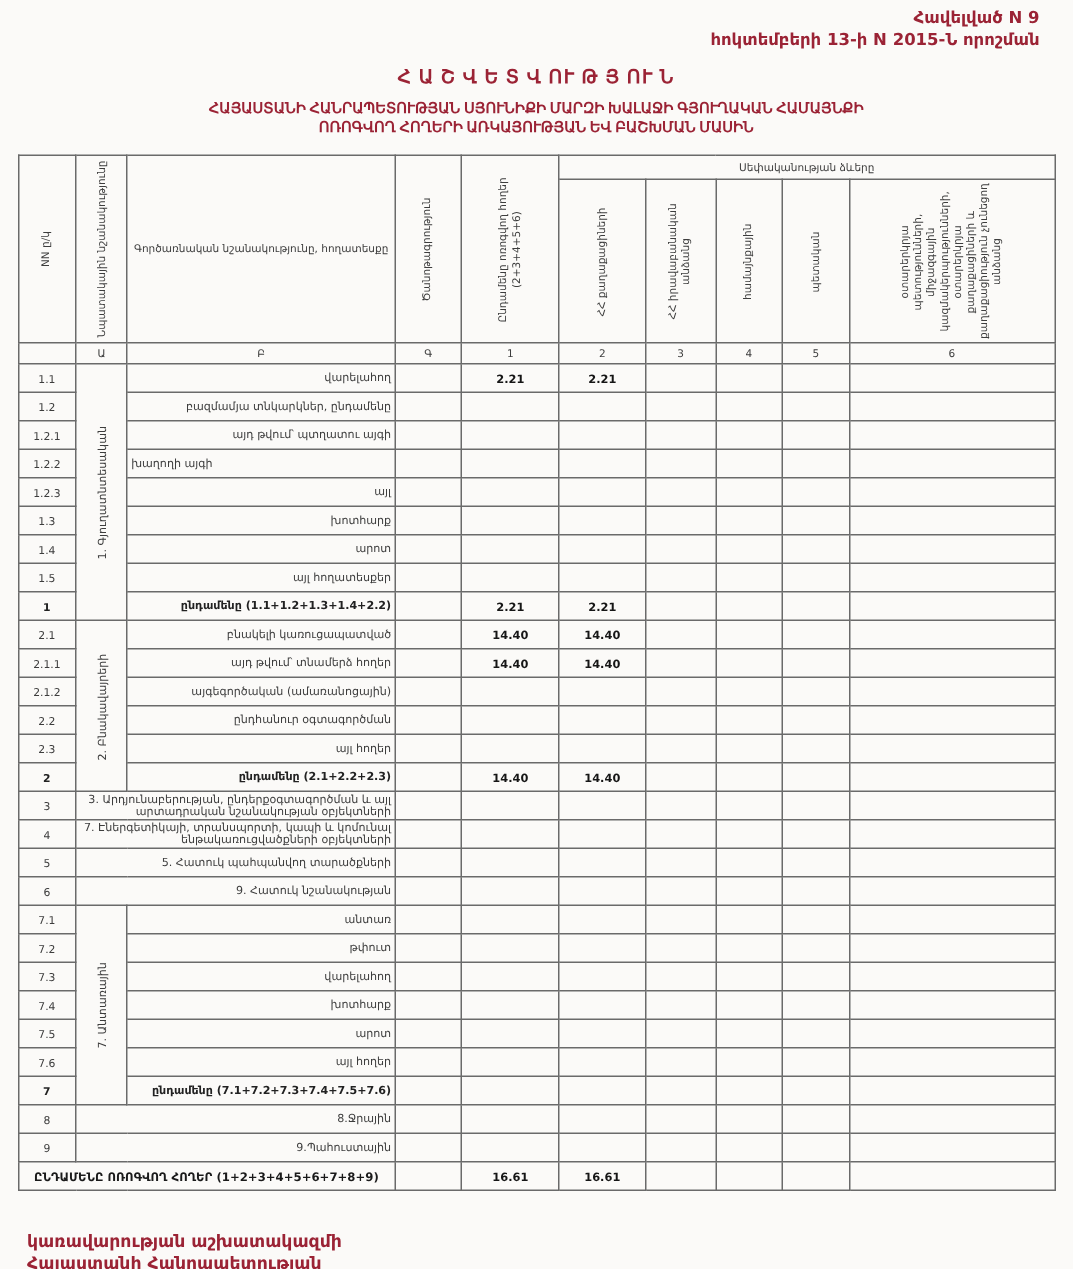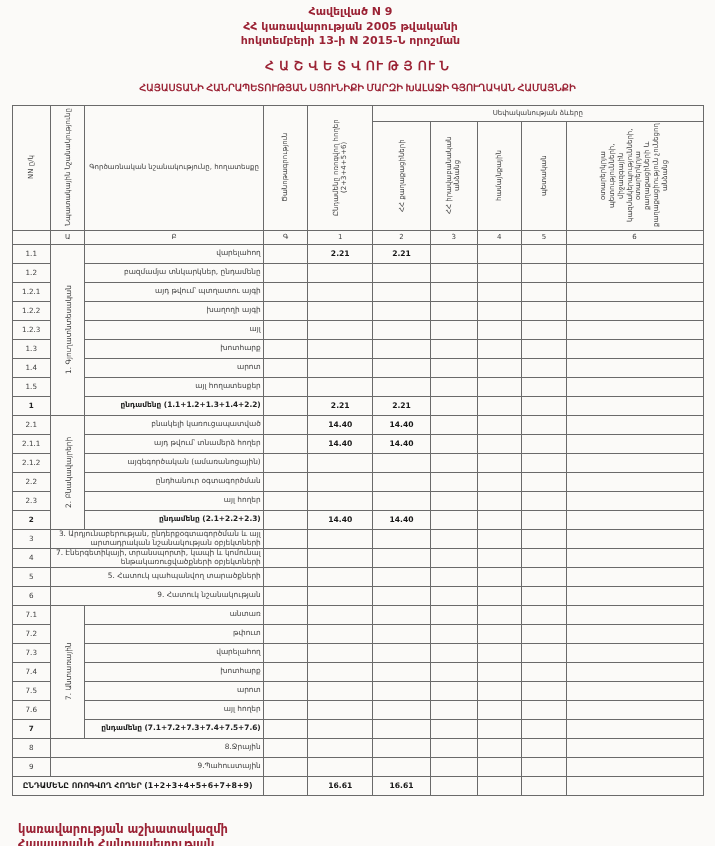--- a/index.html
+++ b/index.html
@@ -4,67 +4,67 @@
 <style>
   :root { --accent:#9b2335; --border:#6a6a6a; --txt:#3d3d3d; }
   html,body { margin:0; padding:0; }
   body {
     width:715px; height:846px; overflow:hidden;
     background:#fbfaf8; color:var(--txt);
     font-family:"DejaVu Sans", sans-serif;
   }
   .page { padding:5px 8px 0 8px; }
 
-  .appendix { text-align:center; color:var(--accent); font-weight:bold;
+  .appendix { text-align:right; color:var(--accent); font-weight:bold;
               font-size:11px; line-height:1.32; padding-right:14px; }
   .titles { text-align:center; color:var(--accent); font-weight:bold;font-family:Liberation Serif, serif; }
   .doc-title { font-size:12.5px; letter-spacing:1px; margin-top:9px; }
   .doc-subtitle { font-size:9.8px; line-height:1.35; }
   .doc-subtitle.first { margin-top:7px; }
 
   table.report { border-collapse:collapse; table-layout:fixed;
                  margin:11px auto 0 auto; width:692px;
                  font-size:7.5px; color:var(--txt); }
   .report th, .report td { border:1px solid var(--border); padding:0 2px;
                            overflow:hidden; vertical-align:middle; }
   .report thead th { font-weight:normal; font-size:7px; line-height:1.25; }
   .band-row th { height:15px; }
   .main-head-row th { height:104px; }
   .vert { writing-mode:vertical-rl; transform:rotate(180deg);
           text-align:center; white-space:normal; }
   .letters-row th { height:13px; font-size:7.5px; }
   .report tbody tr { height:19px; }
   .num-cell { text-align:center; font-size:7.2px; }
   .label-cell { text-align:right; font-size:7.4px; line-height:1.2; }
-  .label-cell.indent { text-align:right; }
+  .label-cell.indent { text-align:left; }
   .group-cell { font-size:7.4px; }
   .val-cell { text-align:center; font-weight:bold; color:#161616; font-size:7.6px; }
   .bold-row .label-cell, .bold-row .num-cell { font-weight:bold; color:#222; }
   .total-row { height:18px;padding-left:29px; }
   .total-label { text-align:center; font-weight:bold; font-size:7.8px; color:#1a1a1a; }
 
   .footer { display:flex; justify-content:space-between; align-items:flex-end;
             margin-top:26px; padding:0 14px 0 10px;
             color:var(--accent); font-weight:bold; font-size:11.5px; line-height:1.3; }
   .signature { padding-bottom:2px; }
 </style>
 </head>
 <body>
 
 <div class="page">
 
   <div class="appendix">
     <div>Հավելված N 9</div>
-    <div>ՀՀ կառավարության 2005 թվականի</div>
     <div>հոկտեմբերի 13-ի N 2015-Ն որոշման</div>
   </div>
 
   <div class="titles">
     <div class="doc-title">Հ Ա Շ Վ Ե Տ Վ ՈՒ Թ Յ ՈՒ Ն</div>
     <div class="doc-subtitle first">ՀԱՅԱՍՏԱՆԻ ՀԱՆՐԱՊԵՏՈՒԹՅԱՆ ՍՅՈՒՆԻՔԻ ՄԱՐԶԻ ԽԱԼԱՋԻ ԳՅՈՒՂԱԿԱՆ ՀԱՄԱՅՆՔԻ</div>
+    <div class="doc-subtitle">ՈՌՈԳՎՈՂ ՀՈՂԵՐԻ ԱՌԿԱՅՈՒԹՅԱՆ ԵՎ ԲԱՇԽՄԱՆ ՄԱՍԻՆ</div>
   </div>
 
   <table class="report">
     <colgroup>
       <col style="width:38px">
         <col style="width:34px">
         <col style="width:176px">
       <col style="width:44px">
         <col style="width:64px">
         <col style="width:57px">

